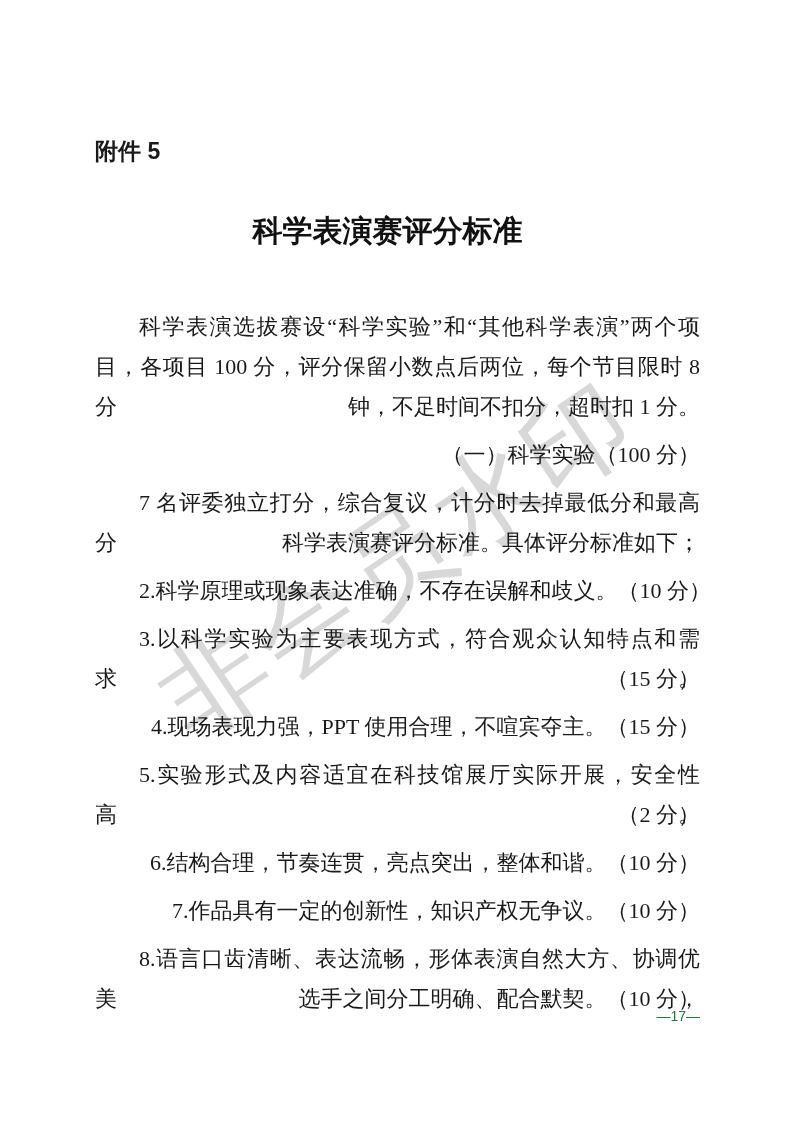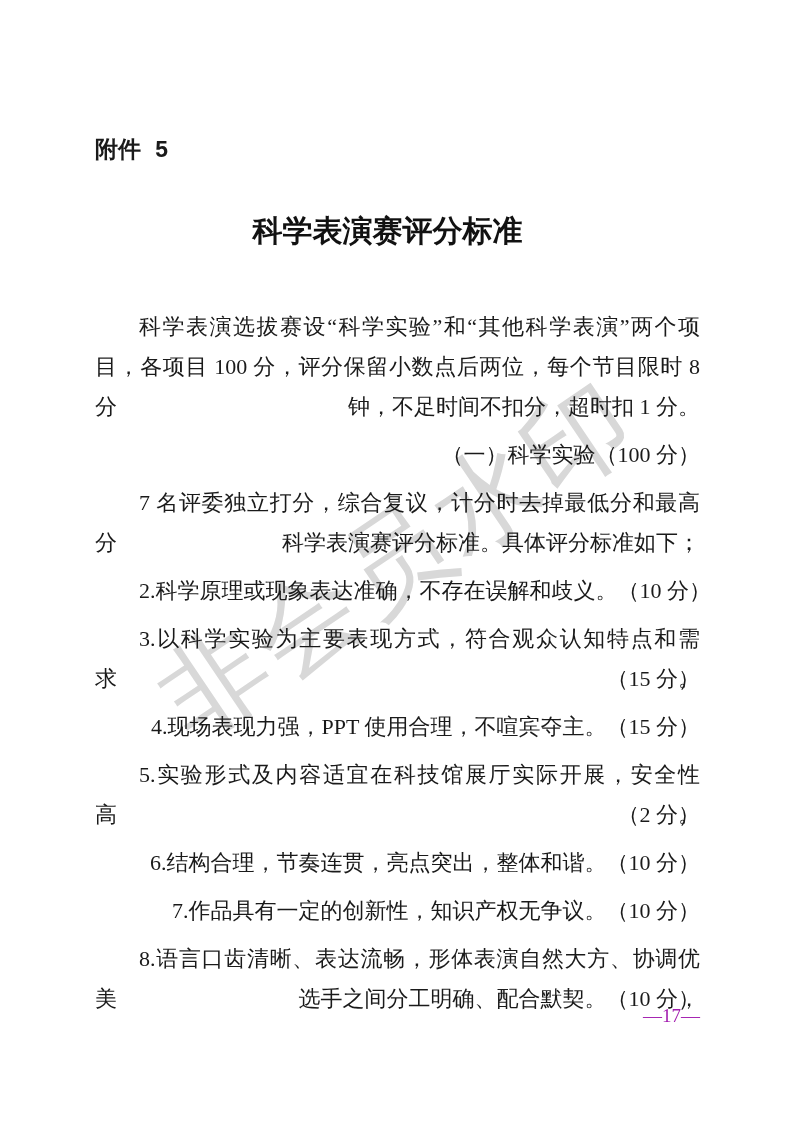--- a/index.html
+++ b/index.html
@@ -30,21 +30,21 @@
     user-select: none;
   }
   .content {
     position: relative;
     z-index: 1;
   }
   .attachment {
     position: absolute;
     left: 95px;
     top: 138px;
-    font-family: Liberation Mono, monospace;
+    font-family: Liberation Sans, sans-serif;
     font-weight: bold;
     font-size: 23px;
     line-height: 26px;
   }
   .title {
     position: absolute;
     left: 0;
     top: 212px;
     width: 775px;
     margin: 0;
@@ -75,24 +75,24 @@
     text-justify: inter-ideograph;
   }
   .doc-line.indent {
     text-indent: 2em;
     margin-top: 8px;
   }
   .page-number {
     position: absolute;
     right: 93px;
     top: 1004px;
-    font-size: 19px;
+    font-size: 14px;
     line-height: 24px;
-    color: #a21caf;
-    font-family: Liberation Serif, serif;
+    color: #15803d;
+    font-family: Liberation Sans, sans-serif;
   }
 </style>
 </head>
 <body>
 
 <div class="page">
 
   <div class="watermark" style="color: rgb(216, 216, 216);">非会员水印</div>
 
   <div class="content">

